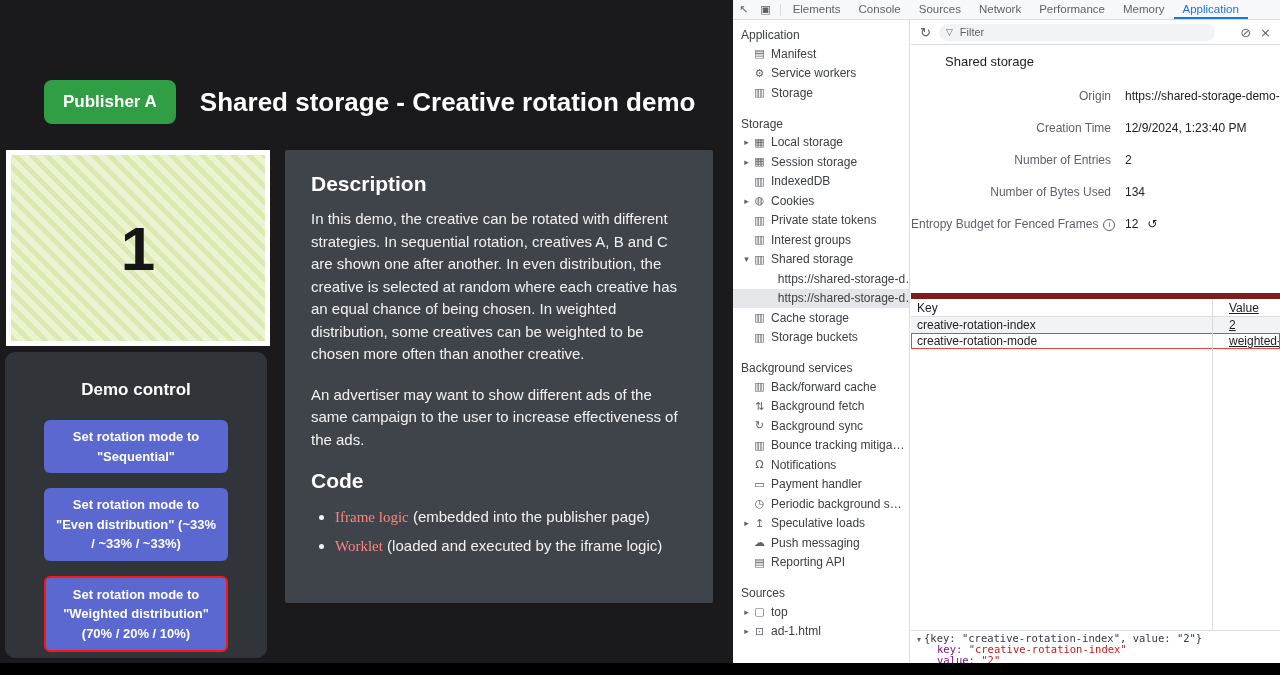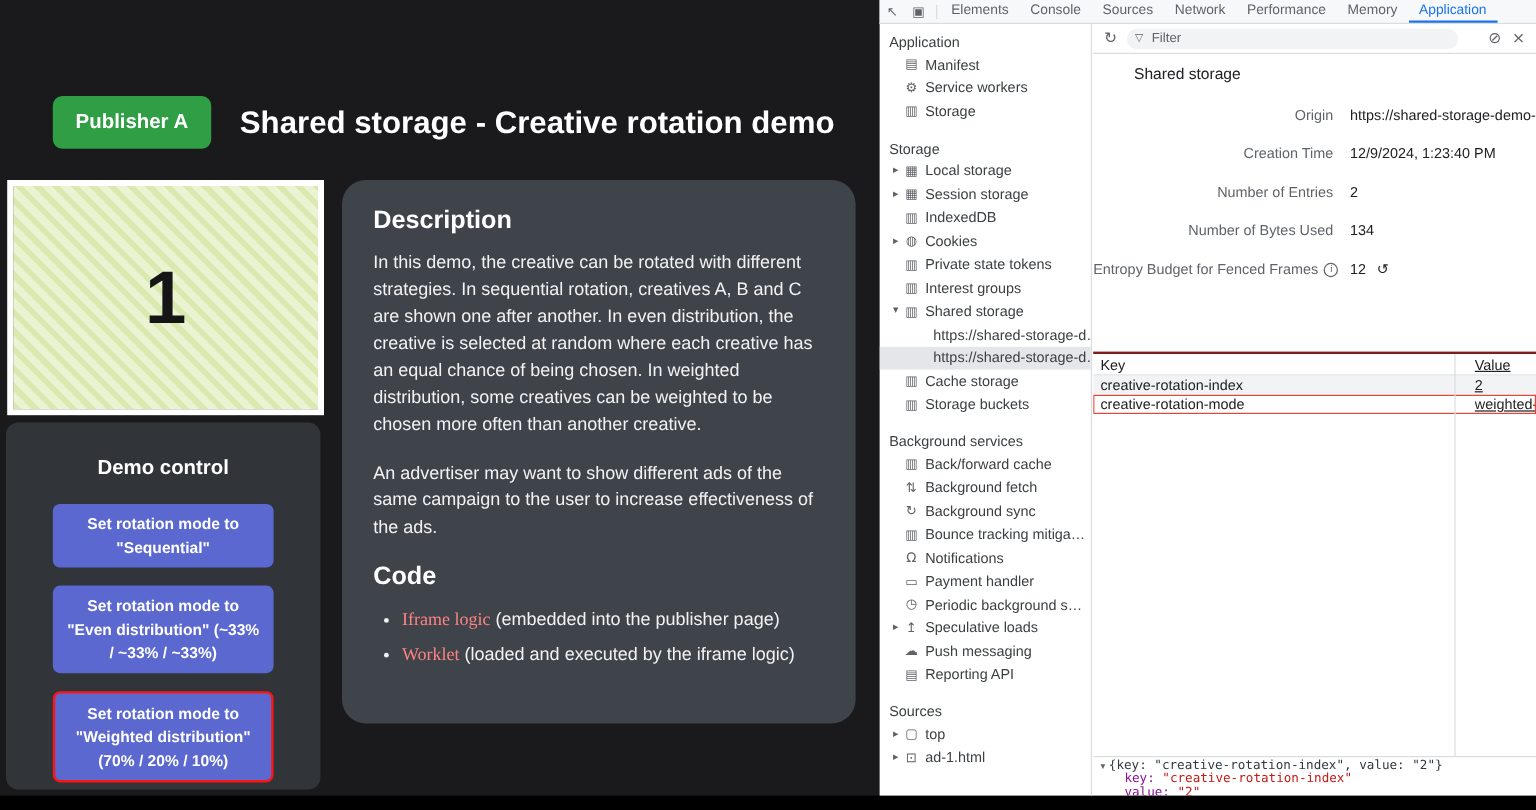--- a/index.html
+++ b/index.html
@@ -17,21 +17,21 @@
             background:repeating-linear-gradient(45deg,#d9e9b0 0 5px,#eaf3d2 5px 11px);
             display:flex;align-items:center;justify-content:center;}
   .creative .num{font-size:62px;font-weight:600;color:#151515;}
   .demo{position:absolute;left:5px;top:352px;width:262px;height:306px;background:#313439;border-radius:10px;}
   .demo h2{margin:28px 0 0;text-align:center;color:#fff;font-size:17px;}
   .demo button{display:block;width:184px;margin:15px auto 0;background:#5a68cf;border:none;border-radius:6px;
                color:#fff;font-weight:bold;font-size:13px;line-height:1.5;padding:7px 9px;font-family:inherit;cursor:pointer;}
   .demo button.first{margin-top:20px;}
   .demo button.flash{border:2px solid #ff1414;}
   .desc{position:absolute;left:285px;top:150px;width:428px;height:453px;box-sizing:border-box;background:#3f434a;
-        border-radius:20px;padding:22px 26px;color:#f2f2f2;}
+        border-radius:2px;padding:22px 26px;color:#f2f2f2;}
   .desc h2{margin:0 0 12px;font-size:21px;color:#fff;}
   .desc p{margin:0 0 18px;font-size:15px;line-height:1.5;}
   .desc ul{margin:0;padding-left:24px;}
   .desc li{font-size:15px;line-height:1.55;margin-bottom:5px;}
   .link{color:#ff8383;cursor:pointer;font-family:Liberation Serif, serif;}
 
   
   .dt{position:absolute;left:733px;top:0;width:547px;height:663px;background:#fff;font-size:12px;color:#202124;}
   .dt-tabs{position:absolute;top:0;left:0;right:0;height:19px;background:#f7f8f9;border-bottom:1px solid #dadce0;
            display:flex;align-items:center;font-size:11.5px;color:#5f6368;white-space:nowrap;}
@@ -62,21 +62,21 @@
   .filter input::placeholder{color:#5f6368;}
   .m-title{position:absolute;top:34px;left:34px;font-size:13px;color:#202124;}
   .meta{position:absolute;top:60px;left:0;right:0;}
   .mrow{display:flex;align-items:center;height:32px;}
   .mlab{width:200px;text-align:right;color:#5f6368;flex:none;white-space:nowrap;}
   .mval{margin-left:14px;color:#202124;white-space:nowrap;overflow:hidden;flex:1;}
   .info-i{display:inline-block;width:10px;height:10px;border:1px solid #5f6368;border-radius:50%;
           font-size:8px;line-height:10px;text-align:center;color:#5f6368;margin-left:5px;vertical-align:1px;cursor:pointer;}
   .reset-icon{font-family:"DejaVu Sans",sans-serif;margin-left:9px;color:#202124;cursor:pointer;}
 
-  .grid{position:absolute;top:273px;left:0;right:0;bottom:33px;border-top:2px solid #7f1d1d;overflow:hidden;}
+  .grid{position:absolute;top:273px;left:0;right:0;bottom:33px;border-top:6px solid #7f1d1d;overflow:hidden;}
   .g-colline{position:absolute;left:301px;top:0;bottom:0;width:1px;background:#dadce0;}
   .g-head{display:flex;height:17px;align-items:center;border-bottom:1px solid #dadce0;background:#fff;color:#202124;}
   .g-key{width:301px;flex:none;padding-left:6px;box-sizing:border-box;white-space:nowrap;overflow:hidden;}
   .g-val{flex:1;padding-left:17px;white-space:nowrap;overflow:hidden;text-decoration:underline;}
   .g-row{display:flex;height:16px;align-items:center;cursor:pointer;}
   .g-row.odd{background:#f1f3f4;}
   .g-row.flash{outline:1px solid #e8443a;outline-offset:-1px;}
 
   .preview{position:absolute;left:0;right:0;bottom:0;height:33px;border-top:1px solid #dadce0;
            font-family:"DejaVu Sans Mono",monospace;font-size:10.5px;padding:2px 0 0 6px;box-sizing:border-box;

